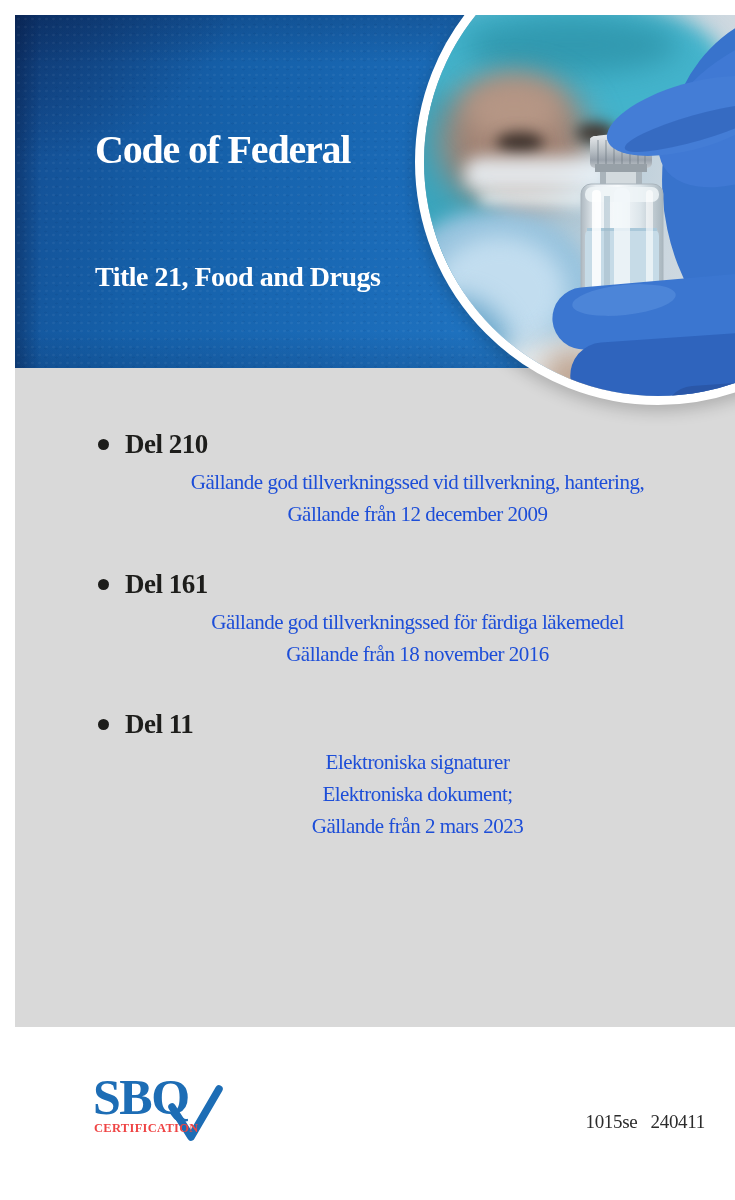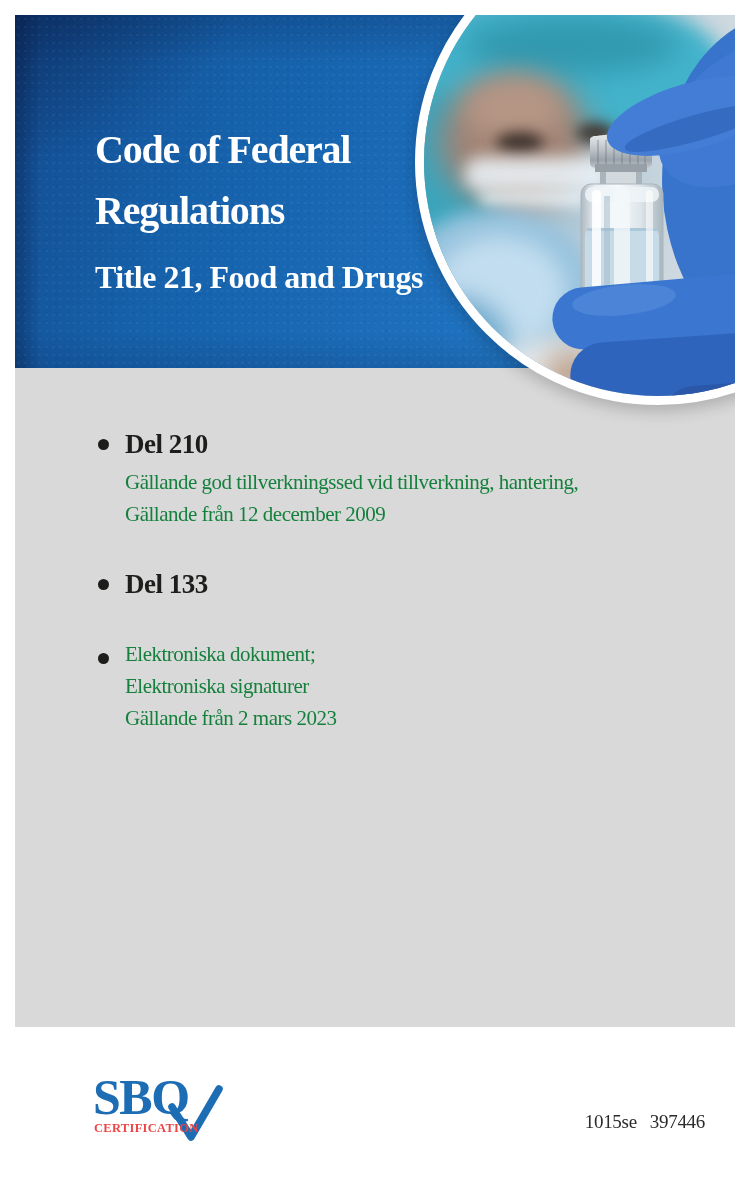--- a/index.html
+++ b/index.html
@@ -26,21 +26,21 @@
     content:"";position:absolute;inset:0;z-index:1;opacity:.9;
     background-image:
       radial-gradient(rgba(255,255,255,.055) 1px, transparent 1.4px),
       radial-gradient(rgba(0,20,60,.07) 1px, transparent 1.4px);
     background-size:7px 8px, 11px 9px;
     background-position:0 0, 3px 5px;
   }
   .header-text{position:absolute;left:80px;top:104px;z-index:2;color:#ffffff;}
   .hdr-title{font-size:40px;font-weight:bold;line-height:61px;letter-spacing:-1.2px;white-space:nowrap;}
   .hdr-sub{position:absolute;left:80px;top:242px;z-index:2;color:#ffffff;}
-  .hdr-sub div{font-size:32px;font-weight:bold;line-height:40px;letter-spacing:-0.5px;white-space:nowrap;}
+  .hdr-sub div{font-size:28px;font-weight:bold;line-height:40px;letter-spacing:-0.5px;white-space:nowrap;}
 
   
   .photo-circle{
     position:absolute;left:400px;top:-96px;width:486px;height:486px;
     border:9px solid #ffffff;border-radius:50%;box-sizing:border-box;
     overflow:hidden;z-index:5;background:#cfd9e2;
     box-shadow:0 6px 16px rgba(0,0,0,.20);
   }
   .photo{position:absolute;left:0;top:0;width:468px;height:468px;}
   .ph{position:absolute;border-radius:50%;}
@@ -63,40 +63,39 @@
   .ph-svg{position:absolute;left:0;top:0;}
 
   
   .content{position:absolute;left:0;top:353px;width:735px;height:659px;background:#d9d9d9;z-index:2;}
   .parts{padding:56px 40px 0 83px;}
   .part{position:relative;padding-left:27px;}
   .part + .part{margin-top:34px;}
   .part-bullet{position:absolute;left:0;top:15px;width:11px;height:11px;border-radius:50%;background:#1d1d1b;}
   .part-title{font-size:27px;font-weight:bold;line-height:40px;letter-spacing:-0.5px;color:#1d1d1b;}
   .part-lines{margin-top:2px;}
-  .part-line{font-size:21px;line-height:32px;letter-spacing:-0.5px;color:#15803d;white-space:nowrap;}
+  .part-line{font-size:21px;line-height:32px;letter-spacing:-0.5px;color:#1d4ed8;white-space:nowrap;text-align:center;}
 
   
   .footer{position:absolute;left:0;top:1012px;width:735px;height:232px;background:#ffffff;z-index:2;}
   .logo{position:absolute;left:78px;top:45px;width:140px;height:70px;}
   .logo-text{font-size:50px;font-weight:bold;letter-spacing:-1.5px;line-height:50px;color:#1d6db5;}
   .logo-check{position:absolute;left:74px;top:8px;}
   .logo-sub{position:absolute;left:1px;top:49px;font-size:12.5px;font-weight:bold;letter-spacing:0.3px;color:#ef4444;white-space:nowrap;}
   .doc-id{position:absolute;right:45px;top:84px;font-size:19px;letter-spacing:-0.3px;color:#2b2b2b;white-space:nowrap;}
   .doc-id .sep{display:inline-block;width:13px;}
 </style>
 </head>
 <body>
 
 <div class="page">
 
   <div class="header">
     <div class="header-text">
       <div class="hdr-title">Code of Federal</div>
-      <div class="hdr-title">Regulations</div>
     </div>
     <div class="hdr-sub">
       <div>Title 21, Food and Drugs</div>
     </div>
   </div>
 
   <div class="photo-circle">
     <div class="photo">
       <div class="ph ph-bg"></div>
       <div class="ph ph-cap"></div>
@@ -176,43 +175,46 @@
         <span class="part-bullet"></span>
         <div class="part-title">Del 210</div>
         <div class="part-lines">
           <div class="part-line">Gällande god tillverkningssed vid tillverkning, hantering,</div>
           <div class="part-line">Gällande från 12 december 2009</div>
         </div>
       </div>
 
       <div class="part">
         <span class="part-bullet"></span>
-        <div class="part-title">Del 133</div>
+        <div class="part-title">Del 161</div>
         <div class="part-lines">
+          <div class="part-line">Gällande god tillverkningssed för färdiga läkemedel</div>
+          <div class="part-line">Gällande från 18 november 2016</div>
         </div>
       </div>
 
       <div class="part">
         <span class="part-bullet"></span>
+        <div class="part-title">Del 11</div>
         <div class="part-lines">
+          <div class="part-line">Elektroniska signaturer</div>
           <div class="part-line">Elektroniska dokument;</div>
-          <div class="part-line">Elektroniska signaturer</div>
           <div class="part-line">Gällande från 2 mars 2023</div>
         </div>
       </div>
 
     </div>
   </div>
 
   <div class="footer">
     <div class="logo">
       <div class="logo-text">SBQ</div>
       <svg class="logo-check" width="58" height="64" viewBox="0 0 58 64">
         <path d="M5 27 L24 57 L52 9" fill="none" stroke="#1d6db5" stroke-width="7.5" stroke-linecap="round" stroke-linejoin="round"></path>
       </svg>
       <div class="logo-sub">CERTIFICATION</div>
     </div>
     <div class="doc-id">
-      <span>1015se</span><span class="sep"></span><span>397446</span>
+      <span>1015se</span><span class="sep"></span><span>240411</span>
     </div>
   </div>
 
 </div>
 
 </body></html>

